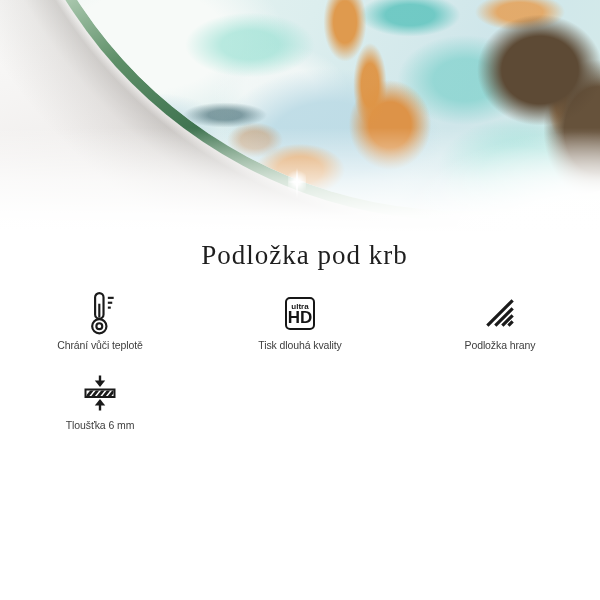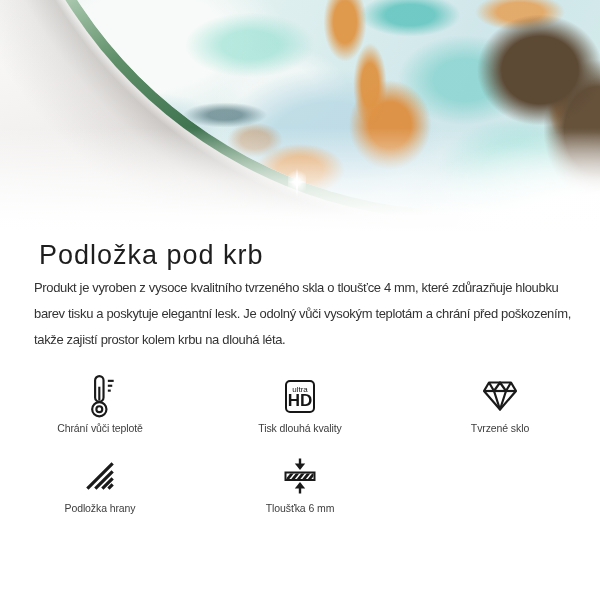--- a/index.html
+++ b/index.html
@@ -44,35 +44,35 @@
   .sparkle::before { content:''; position:absolute; left:7.5px; top:0; width:2.5px; height:30px;
     background:linear-gradient(180deg, rgba(255,255,255,0), #fff 42%, #fff 58%, rgba(255,255,255,0)); }
   .sparkle::after { content:''; position:absolute; top:12.5px; left:0; height:2.5px; width:18px;
     background:linear-gradient(90deg, rgba(255,255,255,0), #fff 42%, #fff 58%, rgba(255,255,255,0)); }
   .fade { position:absolute; inset:0;
     background:
       radial-gradient(250px 140px at 97% 102%, rgba(255,255,255,.92) 30%, rgba(255,255,255,0) 75%),
       linear-gradient(180deg, rgba(255,255,255,0) 55%, rgba(255,255,255,.7) 78%, rgba(255,255,255,.97) 93%, #fff 100%); }
 
   
-  h1 { margin:8px 30px 0 39px; font-family:Liberation Sans, sans-serif; font-weight:400;
-       font-size:27px; line-height:30px; letter-spacing:1px; color:#1e1e1e; }
+  h1 { margin:8px 30px 0 39px; font-family:Liberation Serif, serif; font-weight:400;
+       font-size:27px; line-height:30px; letter-spacing:1px; color:#1e1e1e;text-align:center; }
   h1 span { display:block; }
   .desc { margin:5px 26px 0 34px; font-size:13px; line-height:26px; letter-spacing:-0.35px; color:#333; }
 
   
   .features { margin-top:20px; display:grid; grid-template-columns:repeat(3,1fr); row-gap:18px; }
   .feature { display:flex; flex-direction:column; align-items:center; }
   .icon-box { height:46px; display:flex; align-items:center; justify-content:center; }
   .feature-label { margin-top:3px; font-size:10.5px; line-height:13px; letter-spacing:-0.1px; color:#3d3d3d; }
   .icon-box svg { display:block; }
   .icon-stroke { fill:none; stroke:#1a1a1a; stroke-width:2.2; }
   .hd-badge { width:30px; height:33px; border:2.5px solid #161616; border-radius:5px;
     display:flex; flex-direction:column; align-items:center; justify-content:center; color:#161616; }
-  .hd-top { font-size:8px; font-weight:400; line-height:8px; }
+  .hd-top { font-size:8px; font-weight:700; line-height:8px; }
   .hd-bottom { font-size:17px; font-weight:700; line-height:13px; }
 </style>
 </head>
 <body>
 
 <div class="page">
 
   <div class="hero">
     <div class="wall"></div>
     <div class="rim-clip"></div>
@@ -80,21 +80,20 @@
         <div class="marble"></div>
       </div>
     <div class="sparkle"></div>
     <div class="fade"></div>
   </div>
 
   <h1>
     <span>Podložka pod krb</span>
   </h1>
 
-  <p class="desc">Produkt je vyroben z vysoce kvalitního tvrzeného skla o tloušťce 4 mm, které zdůrazňuje hloubku barev tisku a poskytuje elegantní lesk. Je odolný vůči vysokým teplotám a chrání před poškozením, takže zajistí prostor kolem krbu na dlouhá léta.</p>
 
   <div class="features">
 
     <div class="feature">
       <div class="icon-box">
         <svg width="30" height="45" viewBox="0 0 30 46">
           <circle class="icon-stroke" cx="14.3" cy="36" r="7.3"></circle>
           <rect x="10" y="2.2" width="8.6" height="26" rx="4.3" fill="#fff" stroke="#1a1a1a" stroke-width="2.2"></rect>
           <circle class="icon-stroke" cx="14.3" cy="36" r="3" stroke-width="2"></circle>
           <line class="icon-stroke" x1="14.3" y1="13" x2="14.3" y2="27" stroke-width="2"></line>
@@ -110,31 +109,20 @@
       <div class="icon-box">
         <div class="hd-badge">
           <div class="hd-top">ultra</div>
           <div class="hd-bottom">HD</div>
         </div>
       </div>
       <div class="feature-label">Tisk dlouhá kvality</div>
     </div>
 
 
-    <div class="feature">
-      <div class="icon-box">
-        <svg width="36" height="32" viewBox="0 0 36 32">
-          <path class="icon-stroke" stroke-width="1.8" stroke-linejoin="round" d="M7 2.5 L29 2.5 L34 11 L18 29.5 L2 11 Z"></path>
-          <path class="icon-stroke" stroke-width="1.8" d="M2 11 L34 11"></path>
-          <path class="icon-stroke" stroke-width="1.8" stroke-linejoin="round" d="M7 2.5 L12 11 L18 2.5 L24 11 L29 2.5"></path>
-          <path class="icon-stroke" stroke-width="1.8" stroke-linejoin="round" d="M12 11 L18 29.5 L24 11"></path>
-        </svg>
-      </div>
-      <div class="feature-label">Tvrzené sklo</div>
-    </div>
 
     <div class="feature">
       <div class="icon-box">
         <svg width="30" height="30" viewBox="0 0 32 32">
           <path d="M2.5 29.5 L29.5 2.5 M11 29.5 L29.5 11 M18.5 29.5 L29.5 18.5 M25 29.5 L29.5 25" fill="none" stroke="#1a1a1a" stroke-width="3.4"></path>
         </svg>
       </div>
       <div class="feature-label">Podložka hrany</div>
     </div>
 

